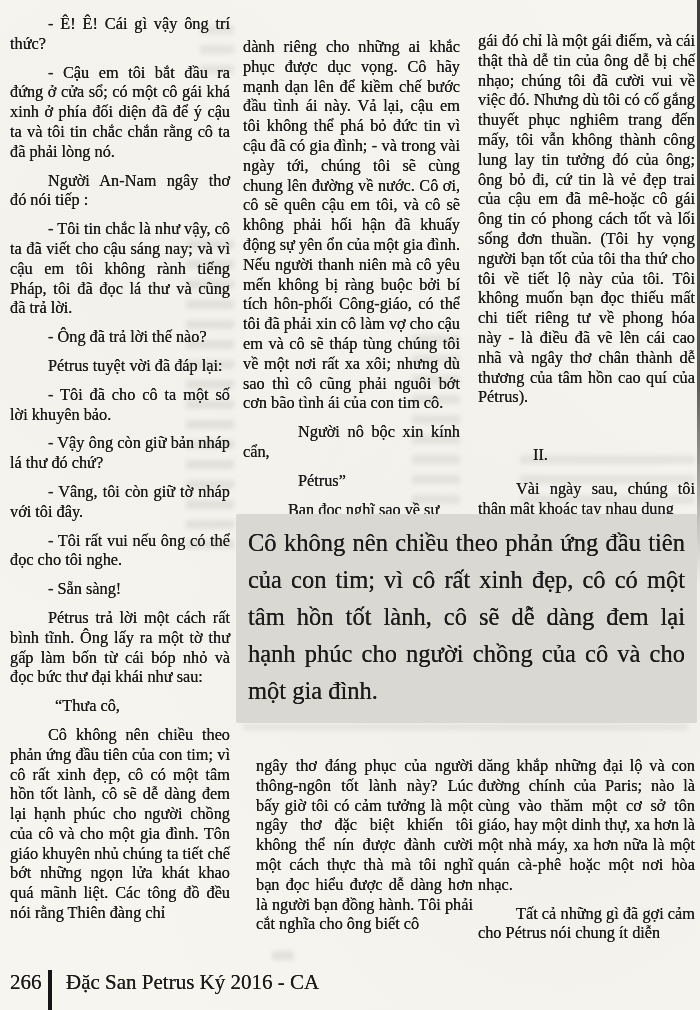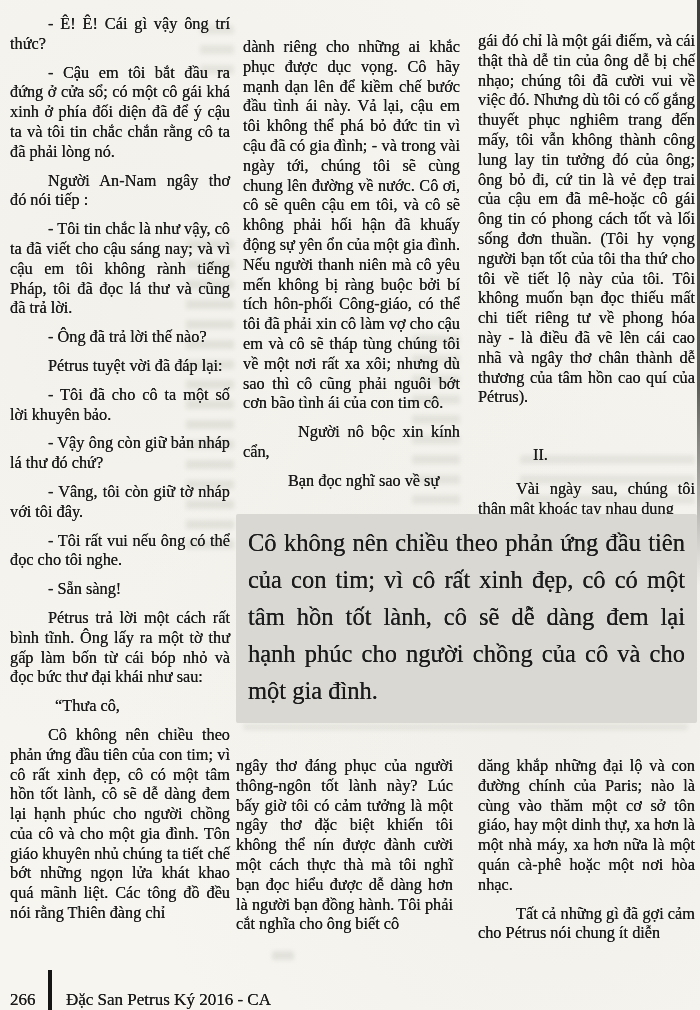--- a/index.html
+++ b/index.html
@@ -18,41 +18,41 @@
     position:absolute;
     text-align:justify;
     font-size:16.3px;
     line-height:19.8px;
     z-index:2;
     text-shadow:0 0 .4px currentColor;
   }
   #col-left{left:10px;top:14px;width:220px;}
   #col-mid-top{left:243px;top:14px;width:217px;}
   #col-right-top{left:478px;top:8px;width:217px;}
-  #col-mid-bottom{left:236px;top:733px;width:217px;}
+  #col-mid-bottom{left:256px;top:733px;width:217px;}
   #col-right-bottom{left:478px;top:733px;width:217px;}
   .para{margin:0 0 9px 0;text-indent:38px;}
   .flush{text-indent:0;margin-top:23px;}
   .ind45{text-indent:45px;}
   .sig{text-indent:55px;}
   .sec{text-indent:55px;margin-top:38px;margin-bottom:14px;}
   .quote{
     position:absolute;
     left:236px;top:514px;width:437px;
     padding:10px 12px 14px 12px;
     font-size:24.5px;line-height:37px;
     text-align:justify;
     z-index:2;
     text-shadow:0 0 .4px currentColor;
     border-radius:2px;
   }
   .footer{
     position:absolute;left:10px;top:970px;
-    display:flex;align-items:flex-end;
-    font-size:17px;
+    display:flex;align-items:flex-start;
+    font-size:21px;
     z-index:2;
     text-shadow:0 0 .4px currentColor;
   }
   .pgnum{width:38px;}
   .fbar{display:inline-block;width:4px;height:40px;background:#151515;margin:0 14px 0 0;}
   .ghost{
     position:absolute;z-index:1;
     background:repeating-linear-gradient(180deg, rgba(128,130,118,.33) 0 9px, rgba(0,0,0,0) 9px 20px);
     filter:blur(2px);
     border-radius:3px;
@@ -89,20 +89,21 @@
     <p class="para">- Tôi rất vui nếu ông có thể đọc cho tôi nghe.</p>
     <p class="para">- Sẵn sàng!</p>
     <p class="para">Pétrus trả lời một cách rất bình tĩnh. Ông lấy ra một tờ thư gấp làm bốn từ cái bóp nhỏ và đọc bức thư đại khái như sau:</p>
     <p class="para ind45">“Thưa cô,</p>
     <p class="para">Cô không nên chiều theo phản ứng đầu tiên của con tim; vì cô rất xinh đẹp, cô có một tâm hồn tốt lành, cô sẽ dễ dàng đem lại hạnh phúc cho người chồng của cô và cho một gia đình. Tôn giáo khuyên nhủ chúng ta tiết chế bớt những ngọn lửa khát khao quá mãnh liệt. Các tông đồ đều nói rằng Thiên đàng chỉ</p>
   </div>
 
   <div class="col" id="col-mid-top">
     <p class="para flush">dành riêng cho những ai khắc phục được dục vọng. Cô hãy mạnh dạn lên để kiềm chế bước đầu tình ái này. Vả lại, cậu em tôi không thể phá bỏ đức tin vì cậu đã có gia đình; - và trong vài ngày tới, chúng tôi sẽ cùng chung lên đường về nước. Cô ơi, cô sẽ quên cậu em tôi, và cô sẽ không phải hối hận đã khuấy động sự yên ổn của một gia đình. Nếu người thanh niên mà cô yêu mến không bị ràng buộc bởi bí tích hôn-phối Công-giáo, có thể tôi đã phải xin cô làm vợ cho cậu em và cô sẽ tháp tùng chúng tôi về một nơi rất xa xôi; nhưng dù sao thì cô cũng phải nguôi bớt cơn bão tình ái của con tim cô.</p>
     <p class="para sig">Người nô bộc xin kính cẩn,</p>
+    <p class="para sig">Pétrus”</p>
     <p class="para ind45">Bạn đọc nghĩ sao về sự</p>
   </div>
 
   <div class="col" id="col-right-top">
     <p class="para flush">gái đó chỉ là một gái điếm, và cái thật thà dễ tin của ông dễ bị chế nhạo; chúng tôi đã cười vui về việc đó. Nhưng dù tôi có cố gắng thuyết phục nghiêm trang đến mấy, tôi vẫn không thành công lung lay tin tưởng đó của ông; ông bỏ đi, cứ tin là vẻ đẹp trai của cậu em đã mê-hoặc cô gái ông tin có phong cách tốt và lối sống đơn thuần. (Tôi hy vọng người bạn tốt của tôi tha thứ cho tôi về tiết lộ này của tôi. Tôi không muốn bạn đọc thiếu mất chi tiết riêng tư về phong hóa này - là điều đã vẽ lên cái cao nhã và ngây thơ chân thành dễ thương của tâm hồn cao quí của Pétrus).</p>
     <p class="para sec">II.</p>
     <p class="para">Vài ngày sau, chúng tôi thân mật khoác tay nhau dung</p>
   </div>
 
   <div class="quote" id="pull-quote" style="background: rgb(217, 216, 211);">Cô không nên chiều theo phản ứng đầu tiên của con tim; vì cô rất xinh đẹp, cô có một tâm hồn tốt lành, cô sẽ dễ dàng đem lại hạnh phúc cho người chồng của cô và cho một gia đình.</div>

